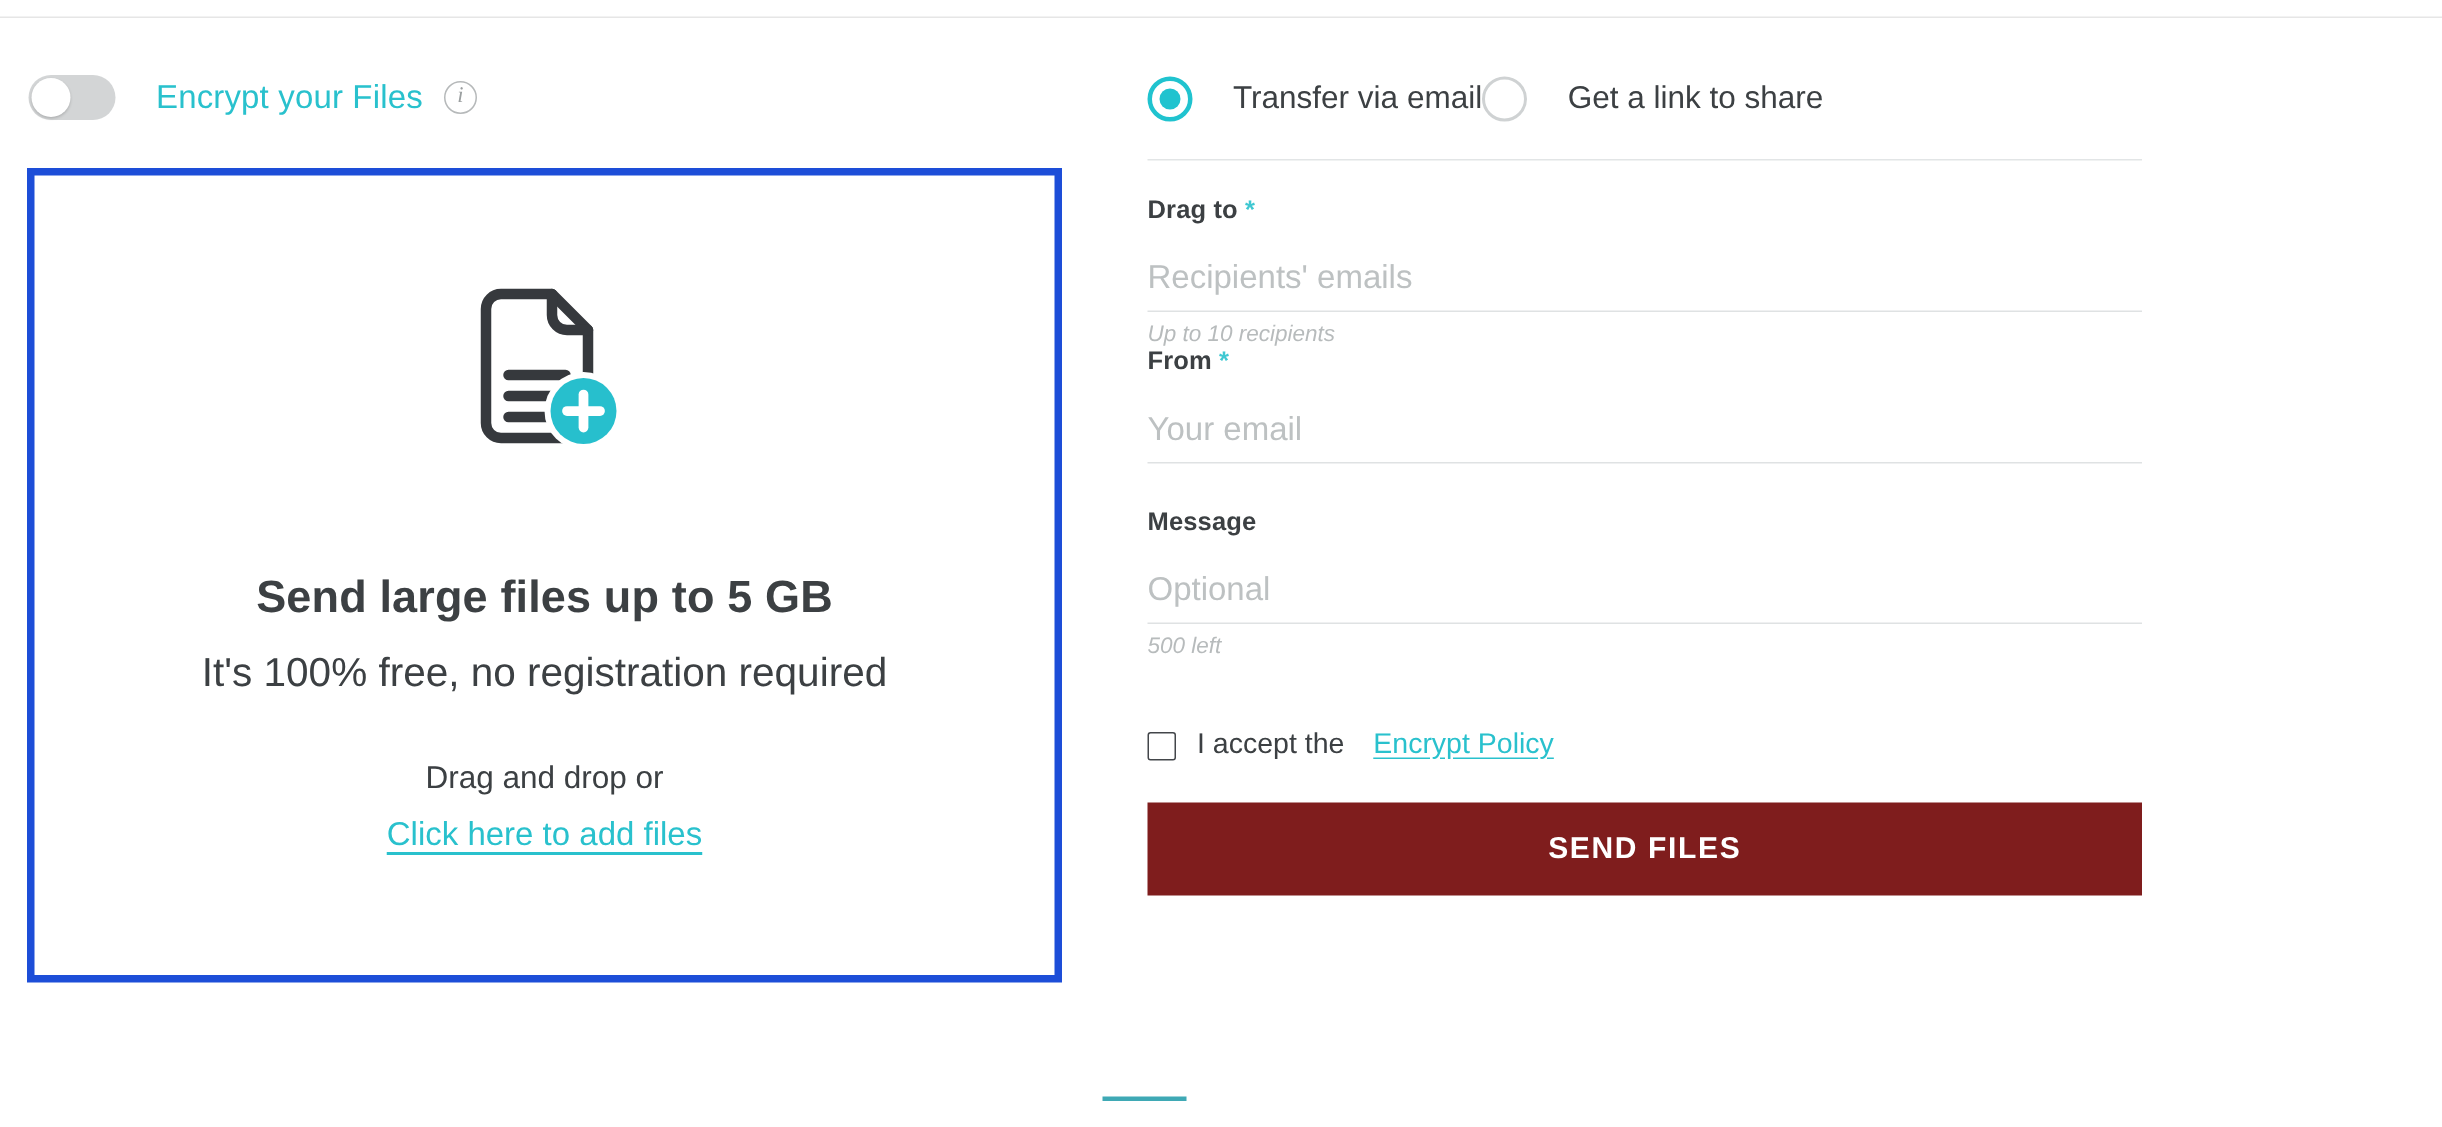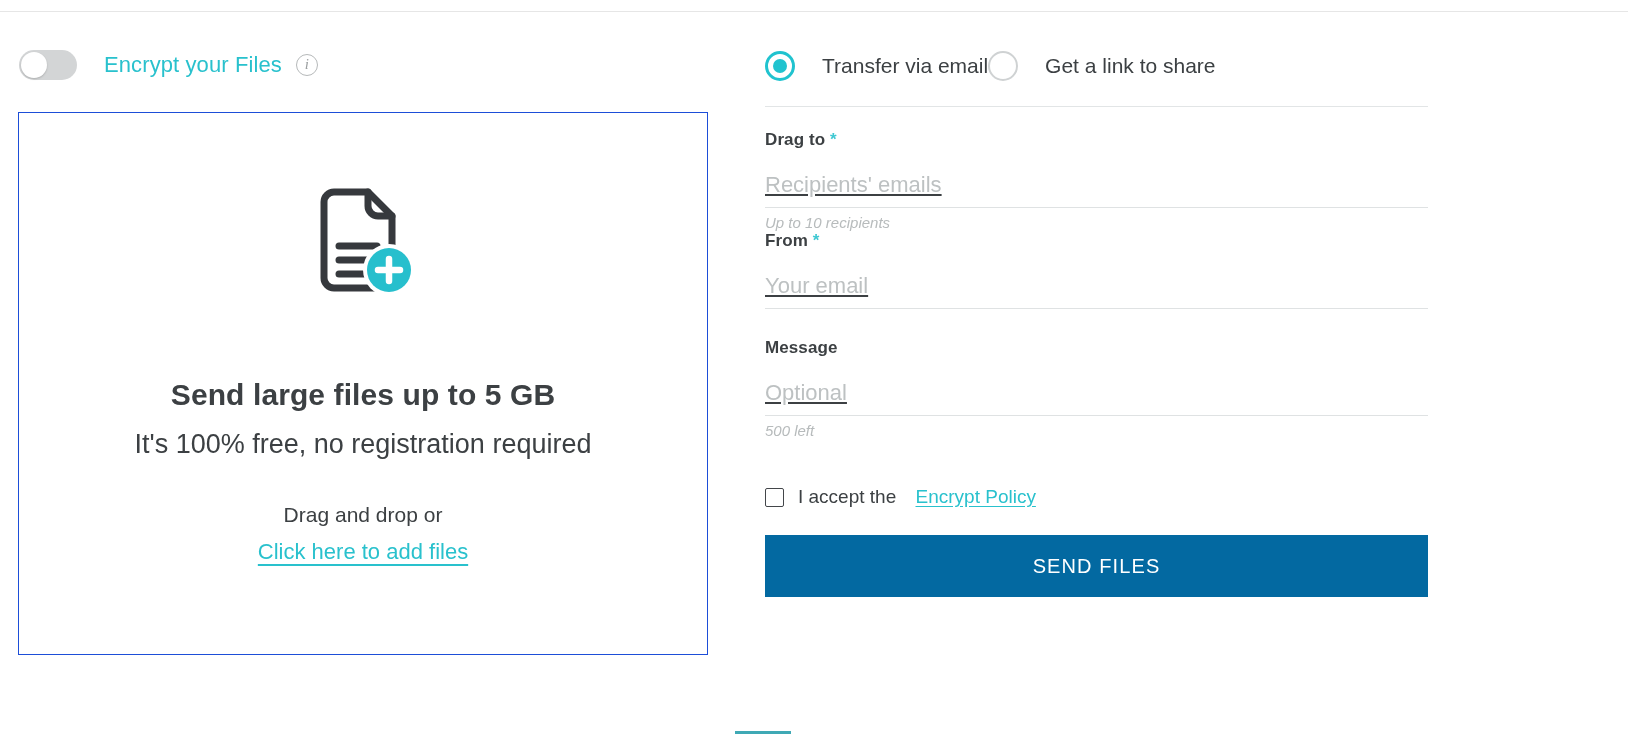--- a/index.html
+++ b/index.html
@@ -87,21 +87,21 @@
     line-height: 19px;
     text-align: center;
     cursor: pointer;
     flex: 0 0 auto;
   }
 
   .dropzone {
     margin-top: 22px;
     width: 690px;
     height: 543px;
-    border: 1px solid #1d4ed8;
+    border: 5px solid #1d4ed8;
     background: #ffffff;
     display: flex;
     flex-direction: column;
     align-items: center;
     cursor: pointer;
   }
 
   .file-icon-wrap {
     margin-top: 75px;
     width: 118px;
@@ -203,21 +203,20 @@
     width: 663px;
     border: none;
     border-bottom: 1px solid #dfe2e3;
     outline: none;
     background: transparent;
     font-family: "Liberation Sans", sans-serif;
     font-size: 22px;
     color: #3c4043;
     padding: 0 0 9px 0;
     display: block;
-    text-decoration: underline;
   }
   .field-input::placeholder { color: #bdc1c2; }
   .field-hint {
     text-align: left;
     font-size: 15px;
     font-style: italic;
     color: #b7bbbc;
     width: 663px;
   }
 
@@ -256,26 +255,26 @@
     text-decoration: underline;
     text-underline-offset: 3px;
     cursor: pointer;
     font-size: 19px;
   }
 
   .send-btn {
     margin-top: 27px;
     width: 663px;
     height: 62px;
-    background: #0369a1;
+    background: #7f1d1d;
     border: none;
     color: #ffffff;
     font-family: "Liberation Sans", sans-serif;
     font-size: 20px;
-    font-weight: normal;
+    font-weight: bold;
     letter-spacing: 1.1px;
     cursor: pointer;
     display: flex;
     align-items: center;
     justify-content: center;
   }
 
   
   .bottom-indicator {
     position: absolute;

